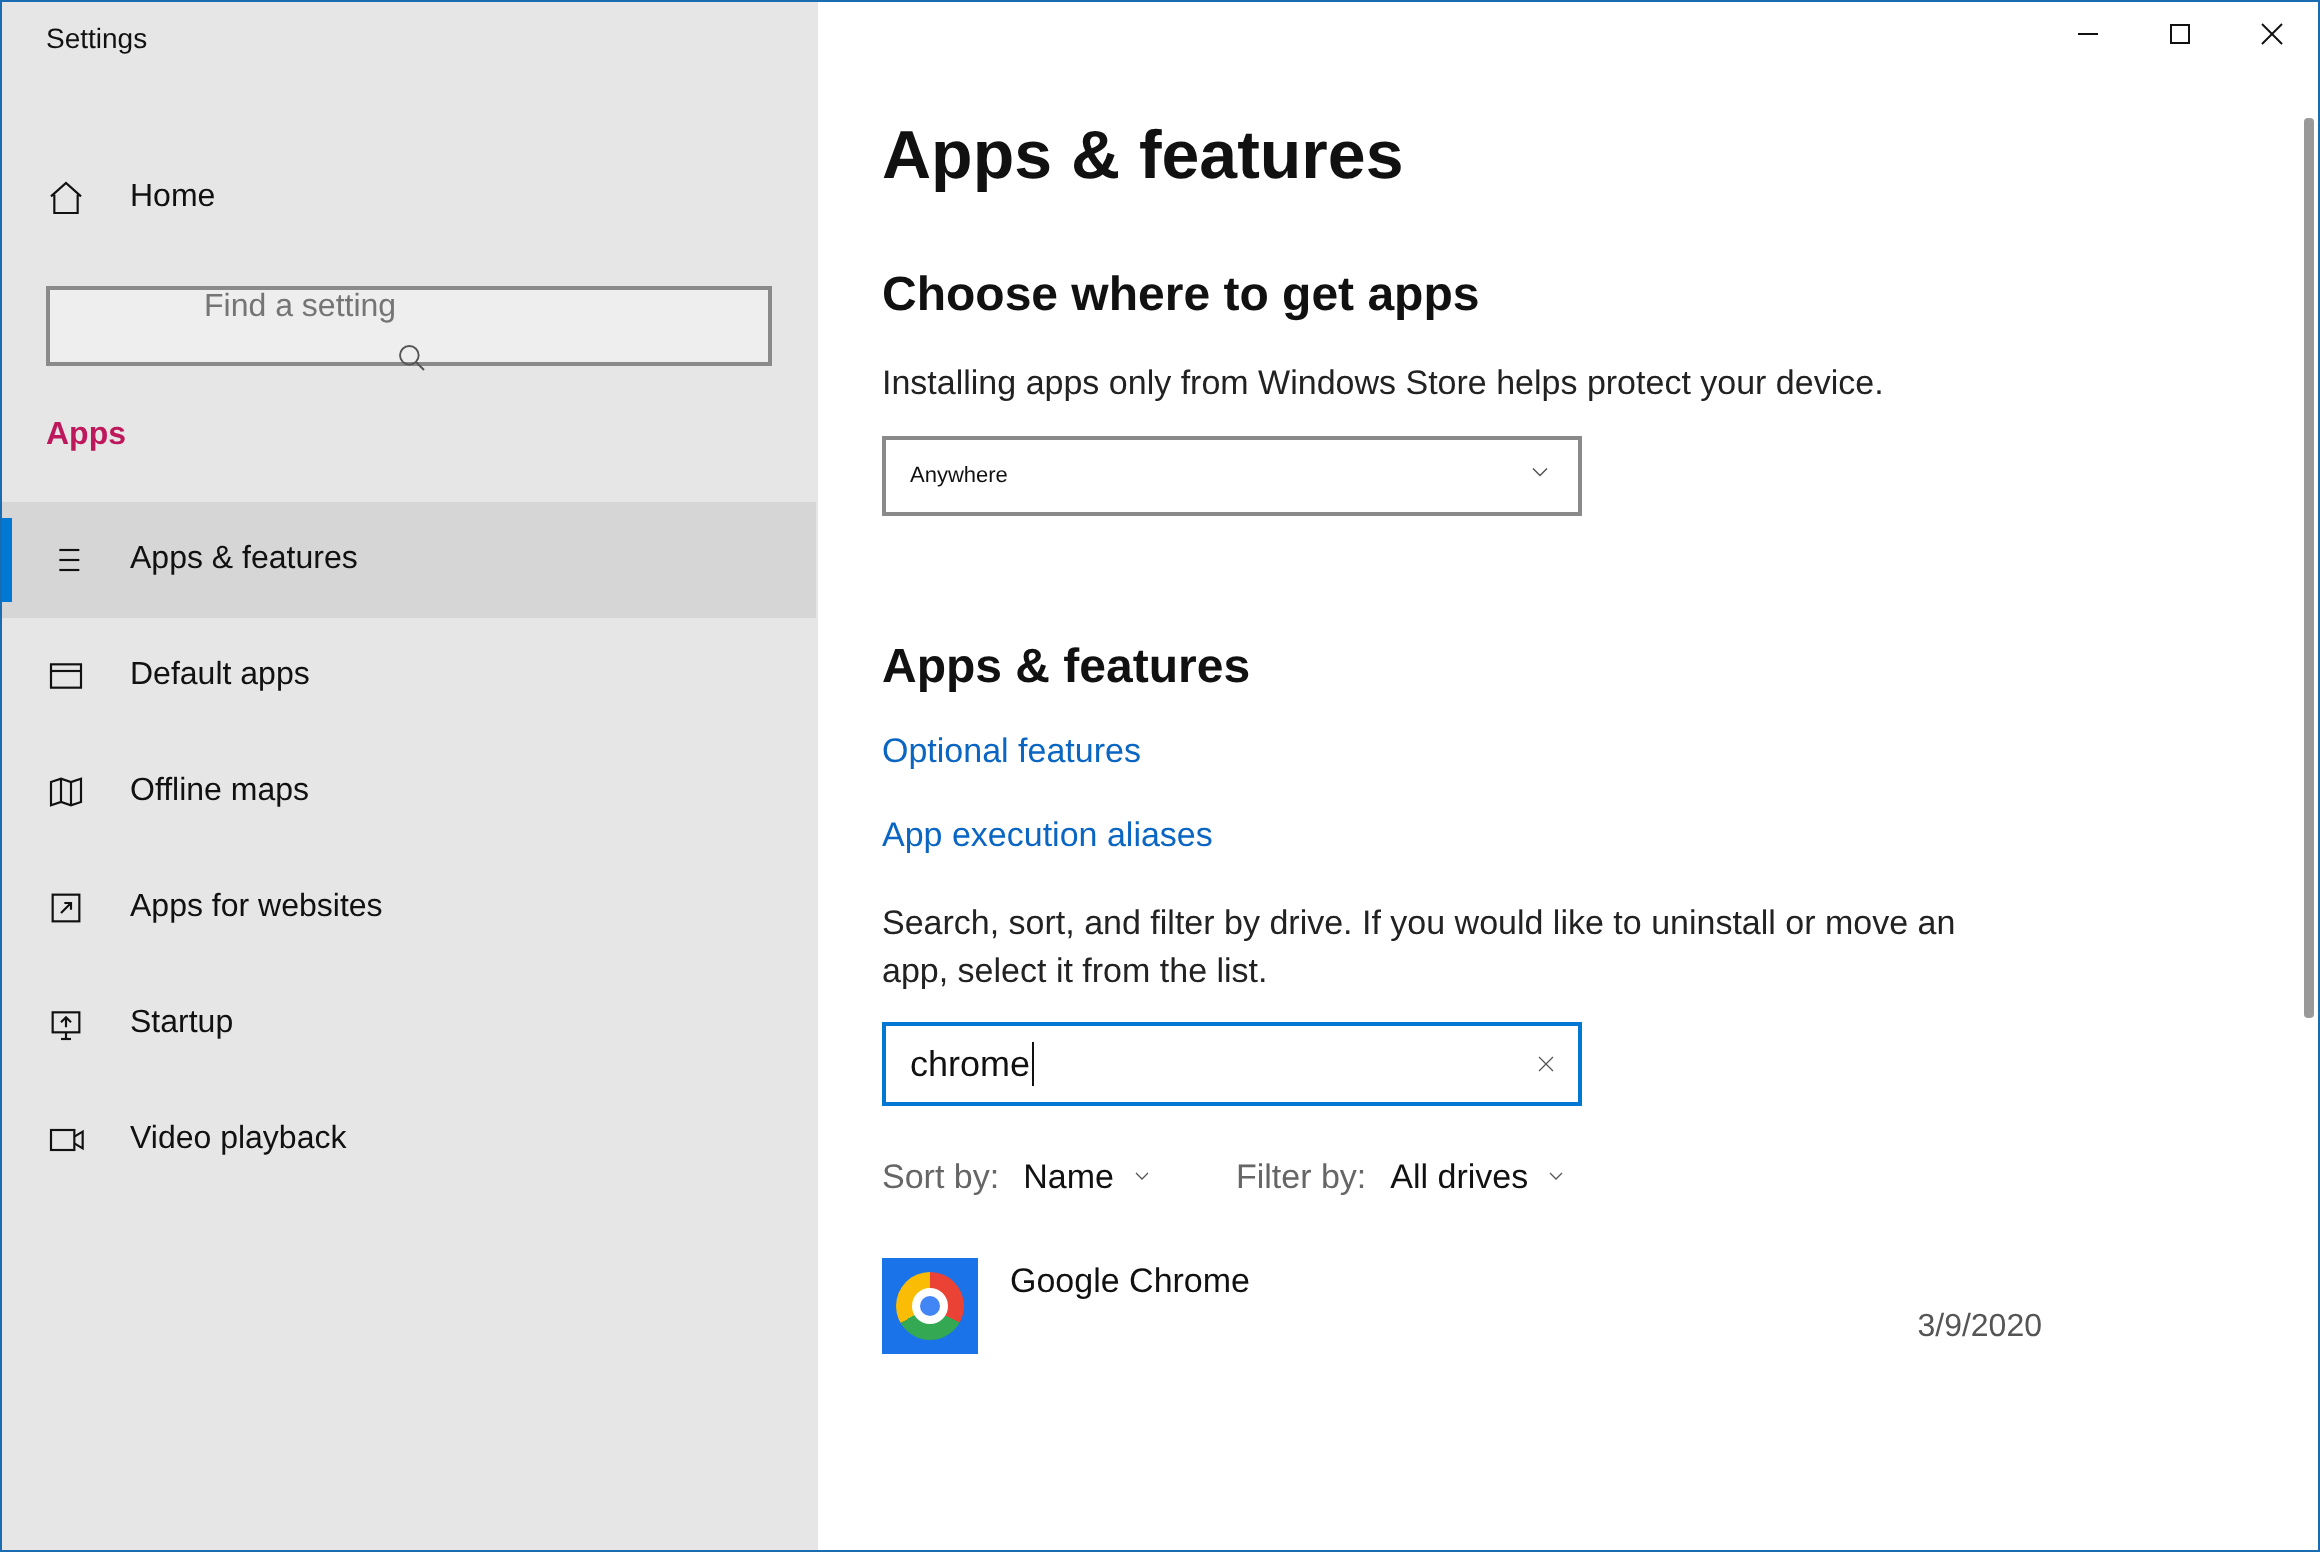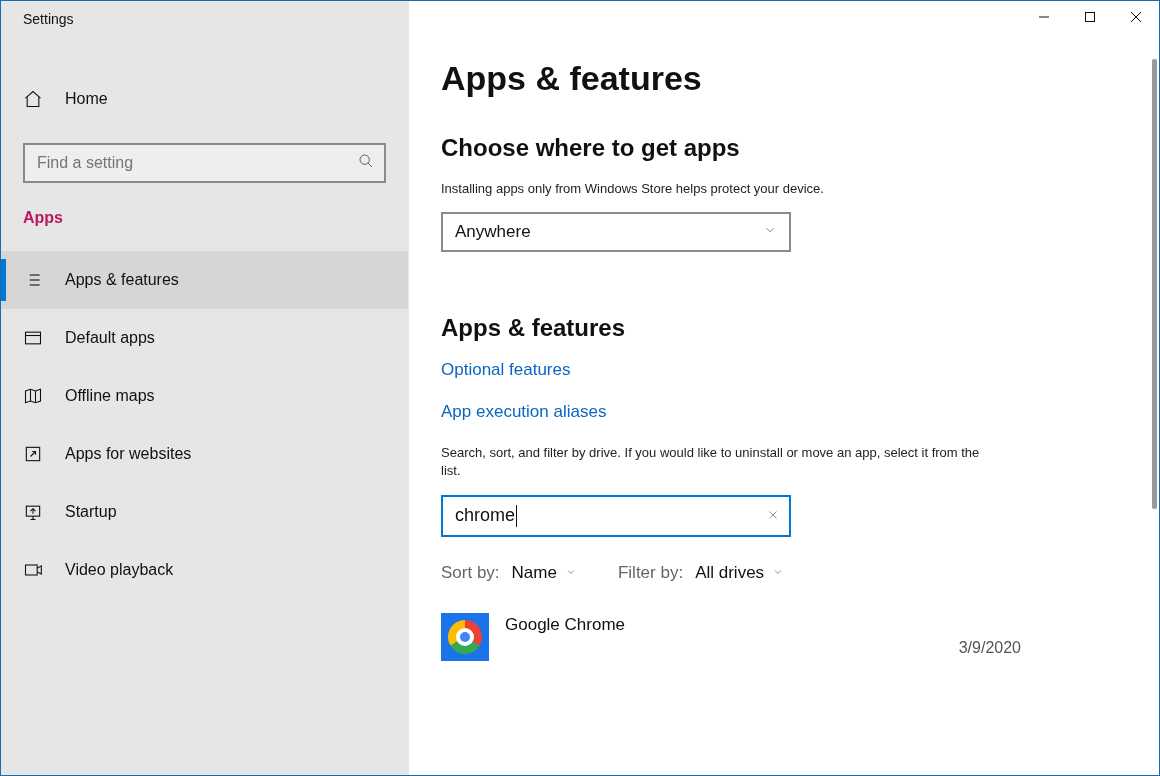--- a/index.html
+++ b/index.html
@@ -80,20 +80,21 @@
   .icon-slot svg { width: 20px; height: 20px; stroke: #111; fill: none; stroke-width: 1.3; }
   .side-search {
     margin: 18px 22px 16px 22px;
     height: 40px;
     border: 2px solid #8a8a8a;
     background: #eeeeee;
     display: flex;
     align-items: center;
     padding: 0 10px 0 12px;
     gap: 8px;
+    flex-direction: column;
   }
   .side-search input {
     flex: 1;
     border: none;
     background: transparent;
     font-size: 16px;
     color: #555;
     outline: none;
   }
   .side-search .search-ico svg { width: 16px; height:16px; stroke:#555; stroke-width:1.4; fill:none;}
@@ -124,35 +125,35 @@
     color: #111;
     margin-bottom: 36px;
   }
   h2.section-title {
     font-size: 24px;
     font-weight: 600;
     color: #111;
     margin-bottom: 18px;
   }
   .help-text {
-    font-size: 13px;
+    font-size: 17px;
     color: #222;
     max-width: 620px;
     line-height: 1.4;
     margin-bottom: 14px;
   }
   .dropdown {
     width: 350px;
     height: 40px;
     border: 2px solid #8a8a8a;
     display: flex;
     align-items: center;
     padding: 0 12px;
     justify-content: space-between;
-    font-size: 17px;
+    font-size: 11px;
     color: #111;
     margin-bottom: 62px;
   }
   .dropdown svg { width:14px; height:14px; stroke:#555; stroke-width:1.3; fill:none;}
   .links a {
     display: block;
     color: #0a66c2;
     font-size: 17px;
     text-decoration: none;
     margin-bottom: 22px;

